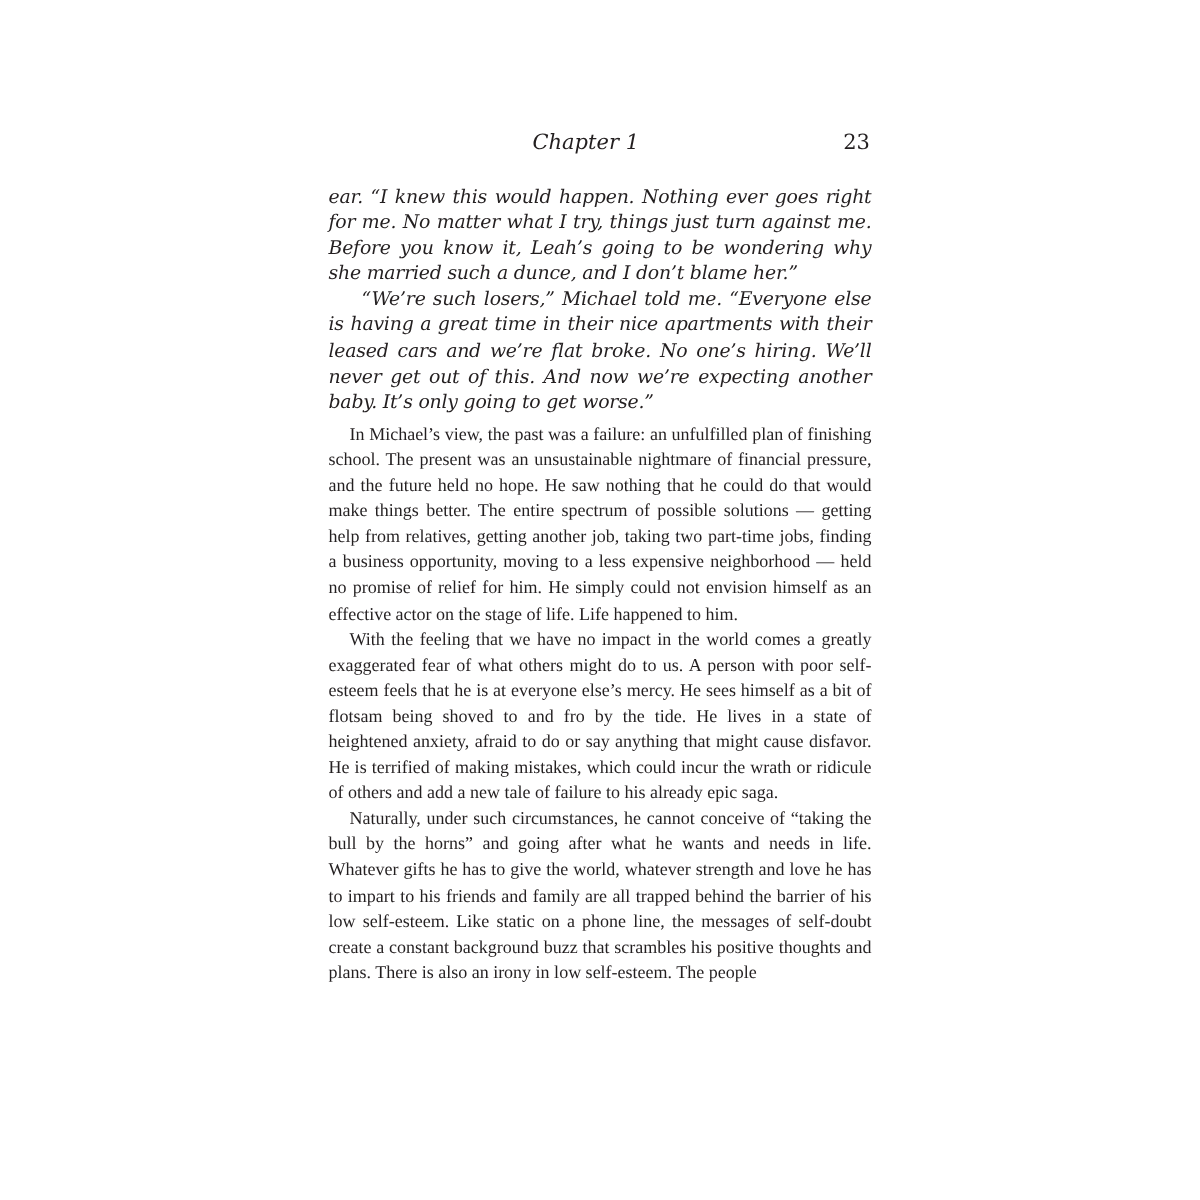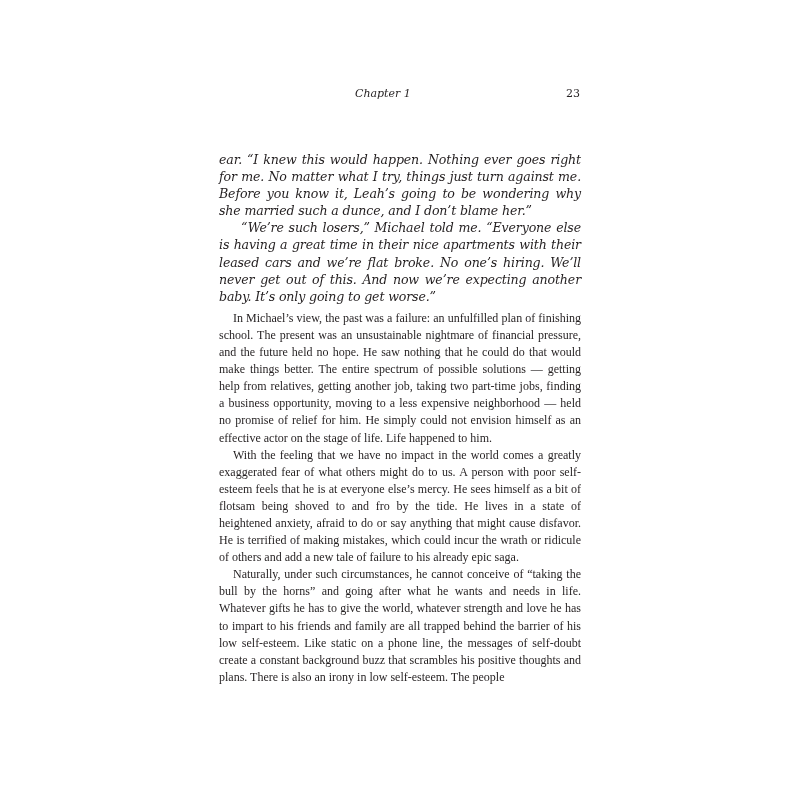--- a/index.html
+++ b/index.html
@@ -1,24 +1,24 @@
 <!DOCTYPE html>
 <html><head>
 <meta charset="utf-8">
 <style>
   html, body { margin:0; padding:0; background:#ffffff; }
   body { width:800px; height:800px; position:relative; overflow:hidden; }
   .page { position:absolute; left:219px; top:0; width:362px; height:800px; color:#231f20; }
   .running-head { position:absolute; top:87px; left:0; width:362px; height:20px;
-    font-family:"DejaVu Serif", serif; font-size:11px; }
+    font-family:"DejaVu Serif", serif; font-size:14px; }
   .chapter { position:absolute; left:136px; top:0; font-style:italic; }
   .folio { position:absolute; right:1px; top:0; }
   .body { position:absolute; top:122px; left:0; width:362px;
     font-family:"DejaVu Serif", serif; font-size:12.6px; line-height:17.1px;
-    text-align:justify; hyphens:manual; letter-spacing:-0.15px;margin-top:29px; }
+    text-align:justify; hyphens:manual; letter-spacing:-0.15px; }
   .body p { margin:0; }
   .quote p { font-style:italic; }
   .indent-q { text-indent:22px; }
   .prose { margin-top:5px; font-family:Liberation Serif, serif; font-size:12px; letter-spacing:0; }
   .prose p { text-indent:14px; }
 </style>
 </head>
 <body>
 
 <div class="page">

